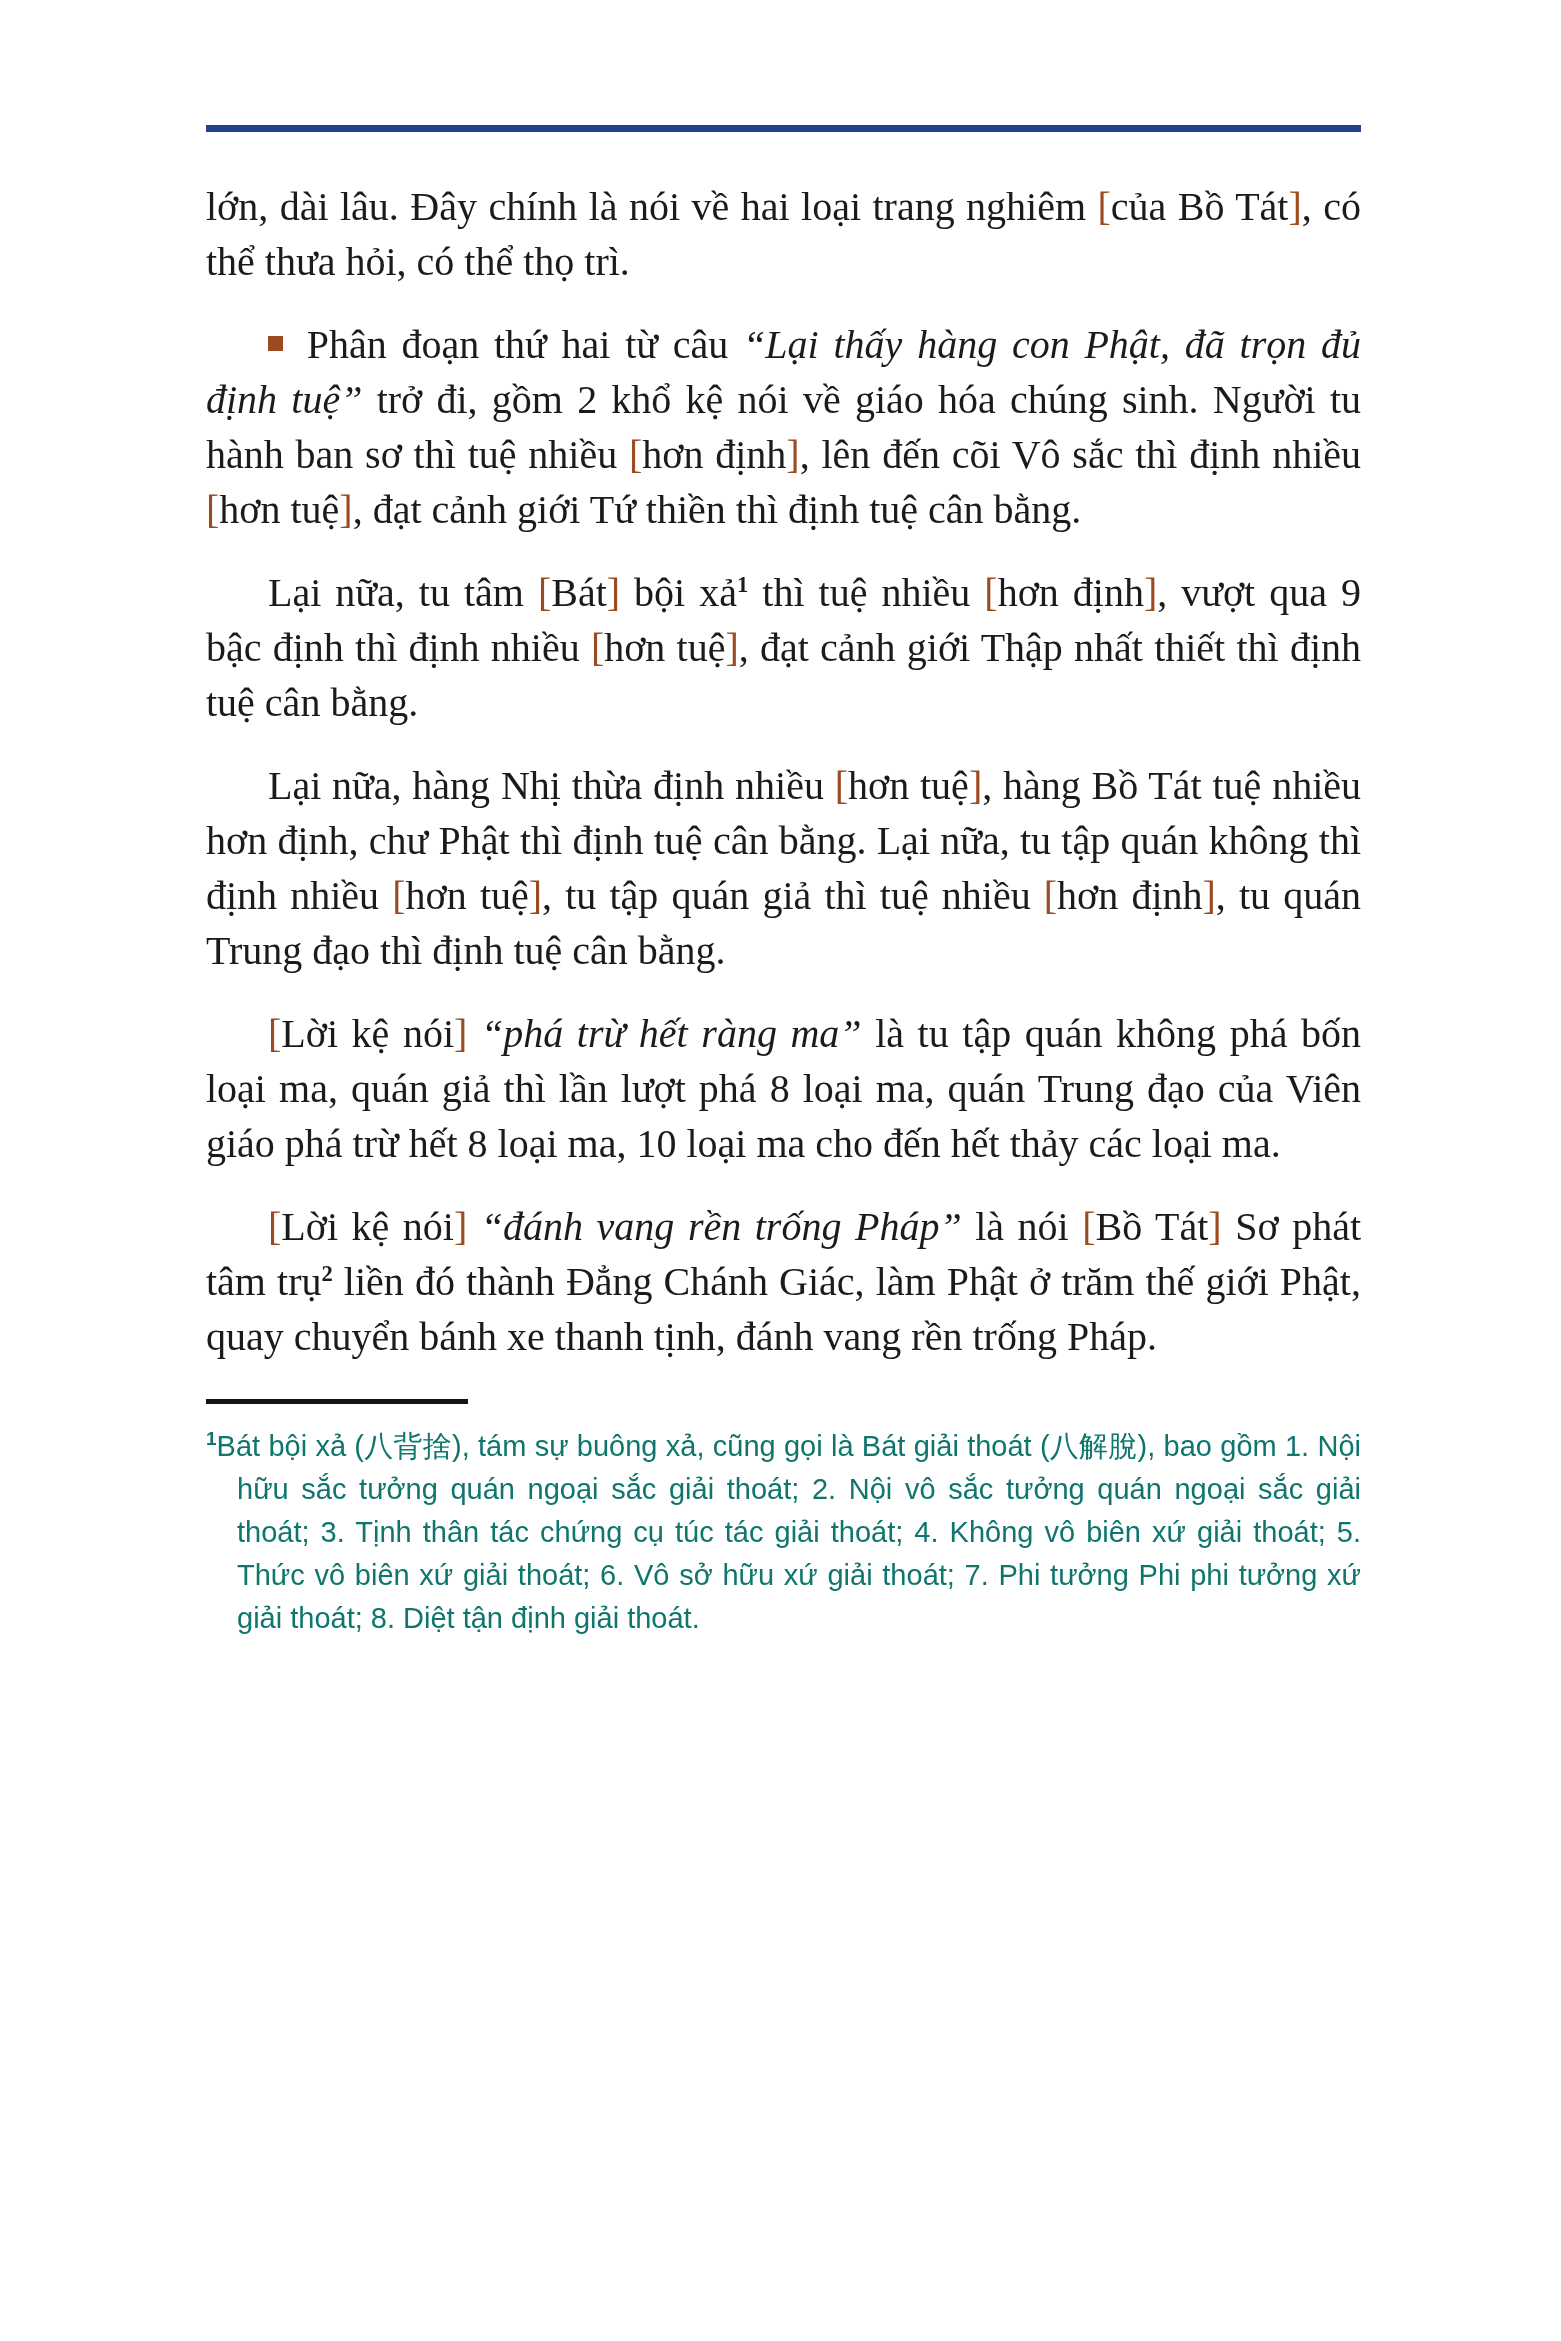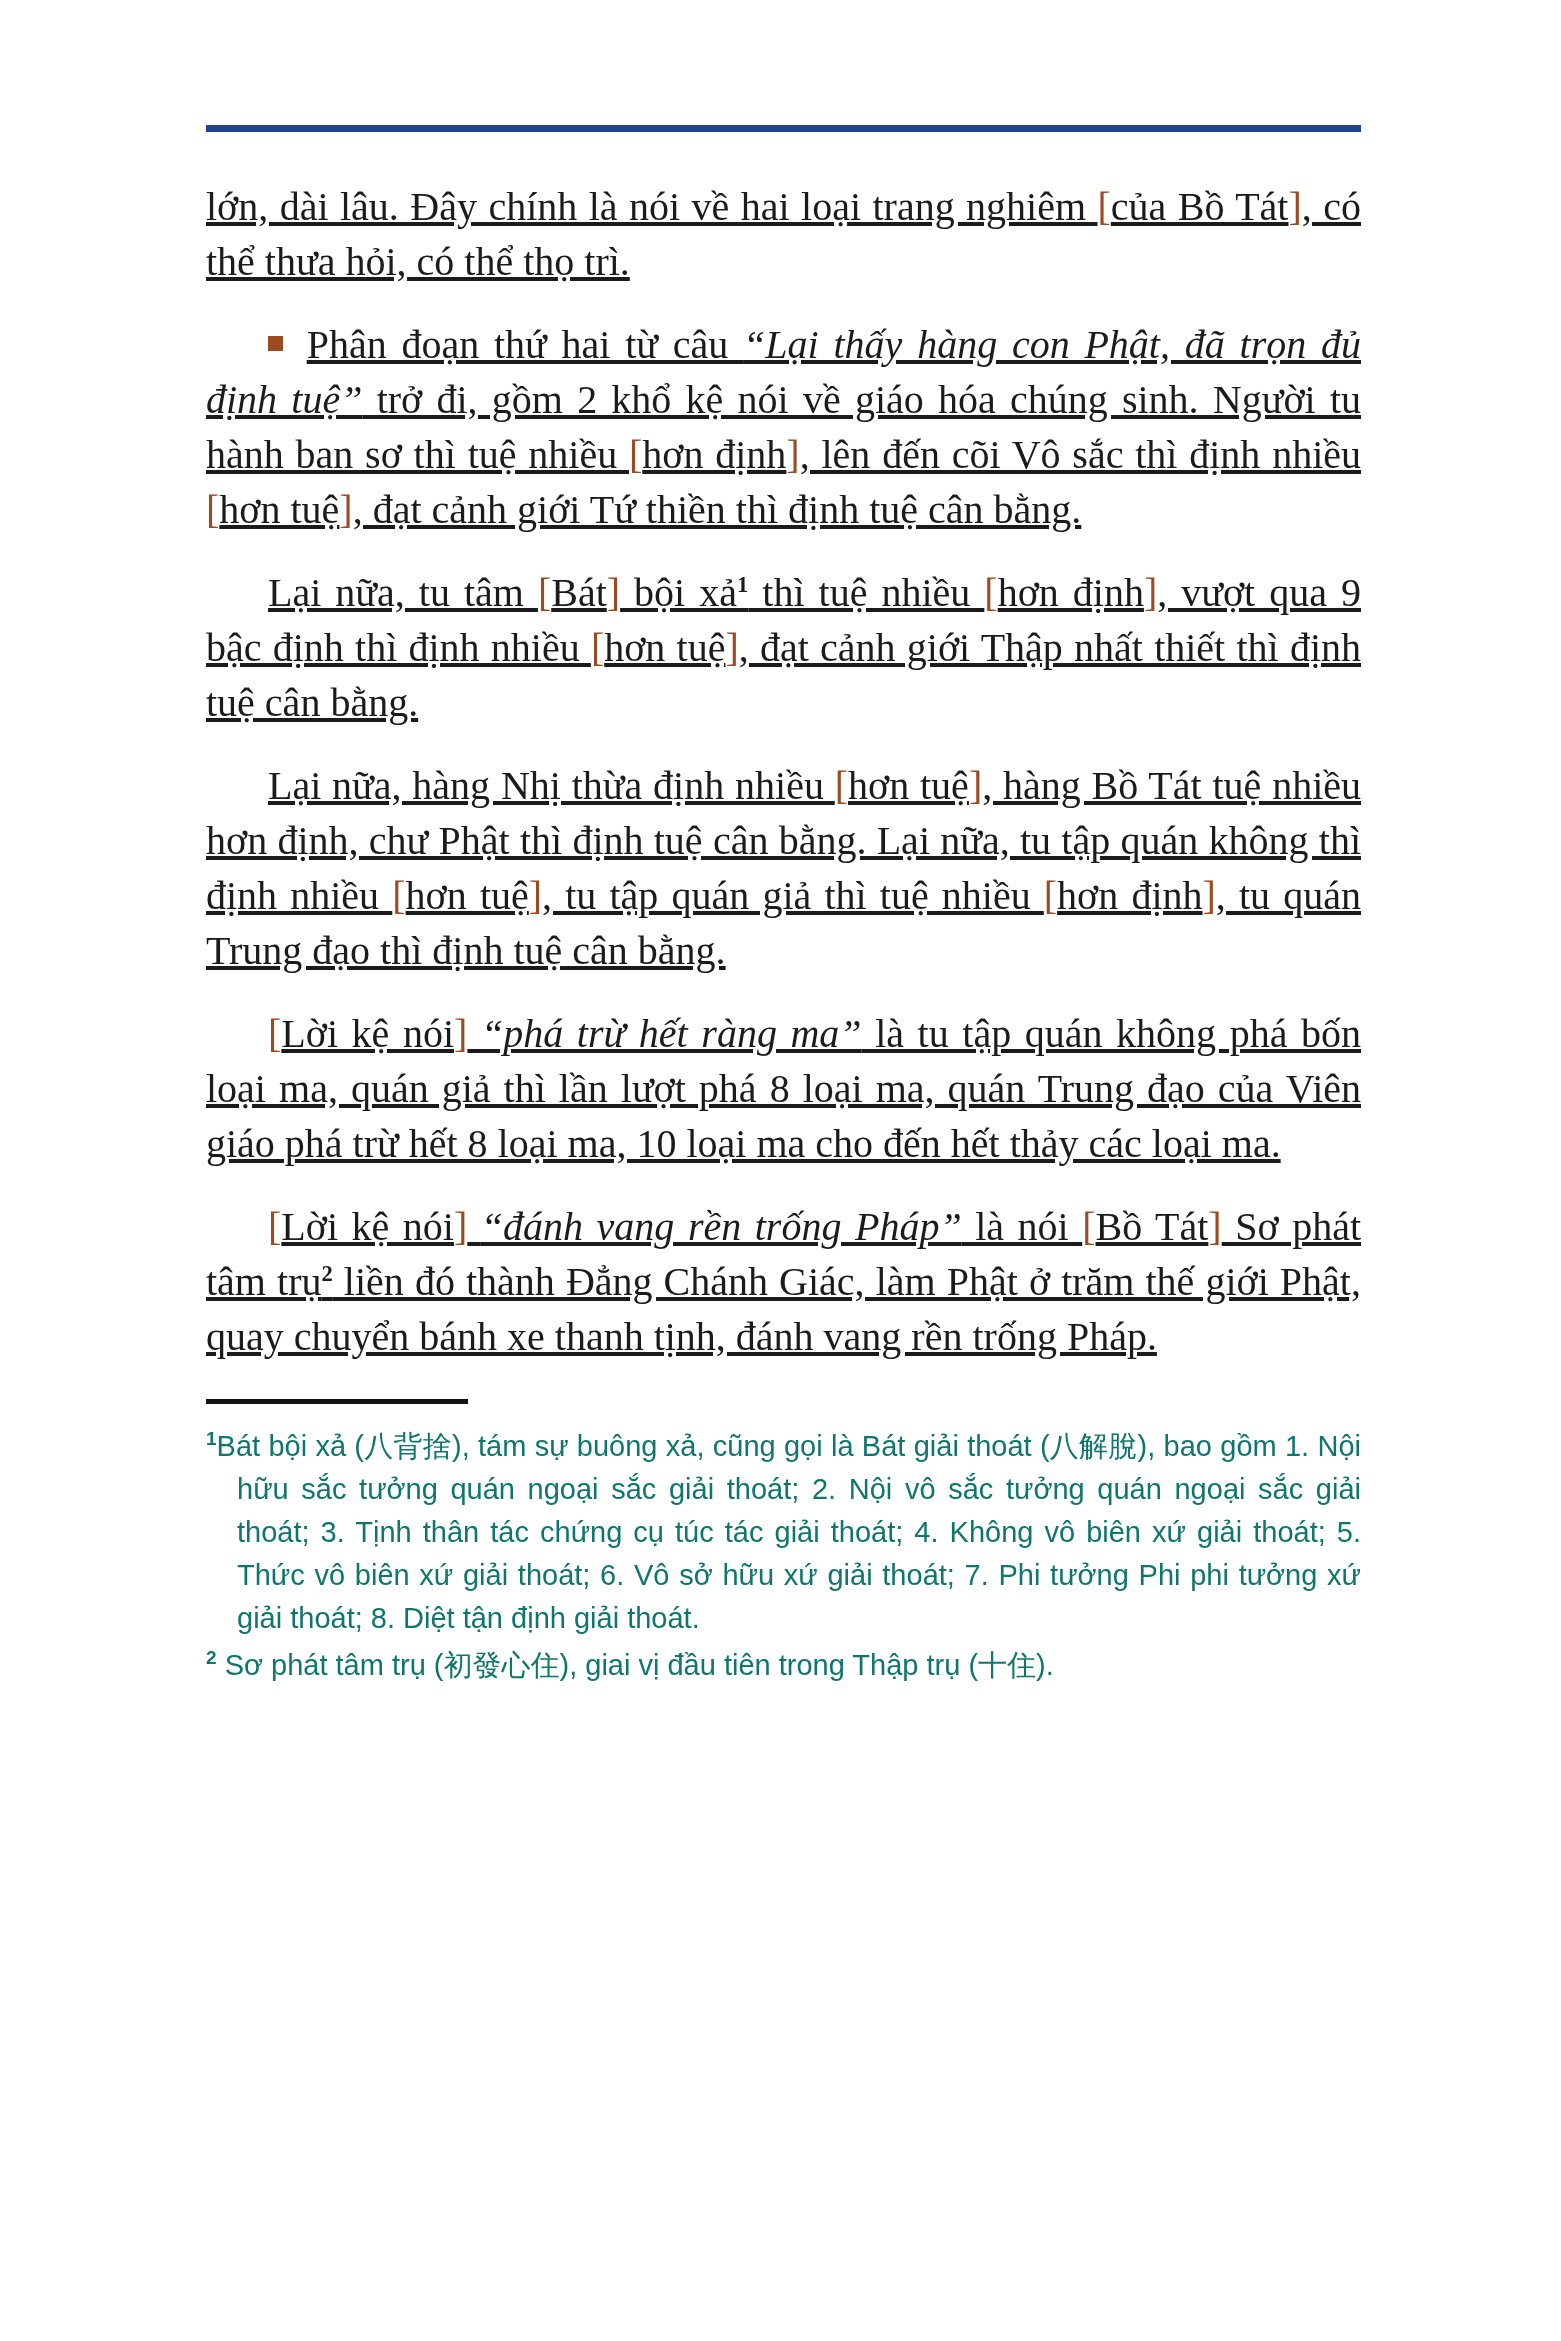--- a/index.html
+++ b/index.html
@@ -15,21 +15,21 @@
   .content { position:absolute; left:206px; top:111px; width:1155px; }
 
   .header {
     display:flex; justify-content:space-between; align-items:baseline;
     font-family:"Liberation Sans", sans-serif; font-weight:bold;
   }
   .page-num   { font-size:38px; letter-spacing:1.7px; }
   .running-title { font-size:33px; color:var(--accent,#9c4a21); letter-spacing:1.7px; }
   .rule { height:7px; background:var(--rule,#21408e); margin-top:14px; }
 
-  .body { margin-top:47px; font-size:40px; line-height:55px; text-align:justify;text-decoration:underline; }
+  .body { margin-top:47px; font-size:40px; line-height:55px; text-align:justify; }
   p.para { margin:28px 0 0 0; text-indent:62px; }
   p.para.no-indent { text-indent:0; margin-top:0; }
 
   .plain   { color:inherit; }
   .bracket { color:var(--accent,#9c4a21); }
   .italic  { font-style:italic; }
   .sup     { font-weight:bold; font-size:22.6px; vertical-align:super; line-height:0; }
 
   .bullet {
     display:inline-block; width:14.7px; height:14.7px;
@@ -60,18 +60,17 @@
         <p class="para"><span class="bullet"></span><span class="plain">Phân đoạn thứ hai từ câu </span><span class="italic">“Lại thấy hàng con Phật, đã trọn đủ định tuệ”</span><span class="plain"> trở đi, gồm 2 khổ kệ nói về giáo hóa chúng sinh. Người tu hành ban sơ thì tuệ nhiều </span><span class="bracket">[</span><span class="plain">hơn định</span><span class="bracket">]</span><span class="plain">, lên đến cõi Vô sắc thì định nhiều </span><span class="bracket">[</span><span class="plain">hơn tuệ</span><span class="bracket">]</span><span class="plain">, đạt cảnh giới Tứ thiền thì định tuệ cân bằng.</span></p>
         <p class="para"><span class="plain">Lại nữa, tu tâm </span><span class="bracket">[</span><span class="plain">Bát</span><span class="bracket">]</span><span class="plain"> bội xả</span><span class="sup">1</span><span class="plain"> thì tuệ nhiều </span><span class="bracket">[</span><span class="plain">hơn định</span><span class="bracket">]</span><span class="plain">, vượt qua 9 bậc định thì định nhiều </span><span class="bracket">[</span><span class="plain">hơn tuệ</span><span class="bracket">]</span><span class="plain">, đạt cảnh giới Thập nhất thiết thì định tuệ cân bằng.</span></p>
         <p class="para"><span class="plain">Lại nữa, hàng Nhị thừa định nhiều </span><span class="bracket">[</span><span class="plain">hơn tuệ</span><span class="bracket">]</span><span class="plain">, hàng Bồ Tát tuệ nhiều hơn định, chư Phật thì định tuệ cân bằng. Lại nữa, tu tập quán không thì định nhiều </span><span class="bracket">[</span><span class="plain">hơn tuệ</span><span class="bracket">]</span><span class="plain">, tu tập quán giả thì tuệ nhiều </span><span class="bracket">[</span><span class="plain">hơn định</span><span class="bracket">]</span><span class="plain">, tu quán Trung đạo thì định tuệ cân bằng.</span></p>
         <p class="para"><span class="bracket">[</span><span class="plain">Lời kệ nói</span><span class="bracket">]</span><span class="plain"> </span><span class="italic">“phá trừ hết ràng ma”</span><span class="plain"> là tu tập quán không phá bốn loại ma, quán giả thì lần lượt phá 8 loại ma, quán Trung đạo của Viên giáo phá trừ hết 8 loại ma, 10 loại ma cho đến hết thảy các loại ma.</span></p>
         <p class="para"><span class="bracket">[</span><span class="plain">Lời kệ nói</span><span class="bracket">]</span><span class="plain"> </span><span class="italic">“đánh vang rền trống Pháp”</span><span class="plain"> là nói </span><span class="bracket">[</span><span class="plain">Bồ Tát</span><span class="bracket">]</span><span class="plain"> Sơ phát tâm trụ</span><span class="sup">2</span><span class="plain"> liền đó thành Đẳng Chánh Giác, làm Phật ở trăm thế giới Phật, quay chuyển bánh xe thanh tịnh, đánh vang rền trống Pháp.</span></p>
       </div>
 
     <div class="fn-sep"></div>
     <div class="footnotes">
         <p class="fn"><span class="fnsup">1</span><span class="plain">Bát bội xả (八背捨), tám sự buông xả, cũng gọi là Bát giải thoát (八解脫), bao gồm 1. Nội hữu sắc tưởng quán ngoại sắc giải thoát; 2. Nội vô sắc tưởng quán ngoại sắc giải thoát; 3. Tịnh thân tác chứng cụ túc tác giải thoát; 4. Không vô biên xứ giải thoát; 5. Thức vô biên xứ giải thoát; 6. Vô sở hữu xứ giải thoát; 7. Phi tưởng Phi phi tưởng xứ giải thoát; 8. Diệt tận định giải thoát.</span></p>
-        <p class="fn"><span class="fnsup">2</span><span class="plain"> Sơ phát tâm trụ (初發心住), giai vị đầu tiên trong Thập trụ (十住).</span></p>
       </div>
 
   </div>
 </div>
 
 
 </body></html>

